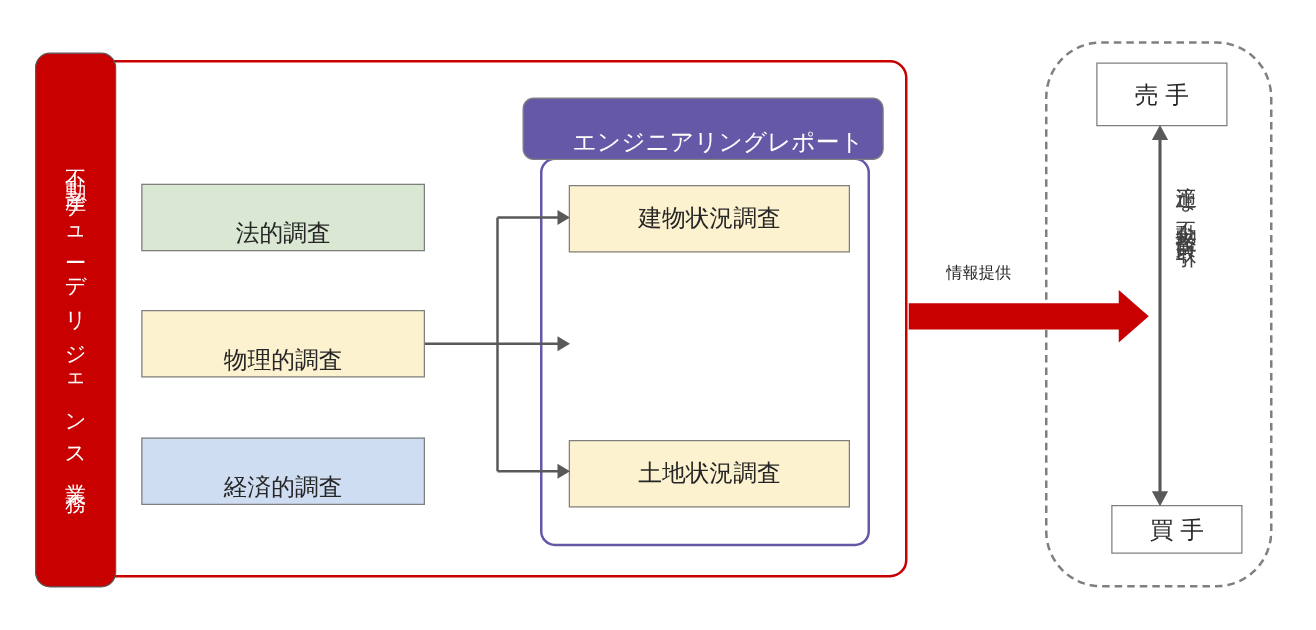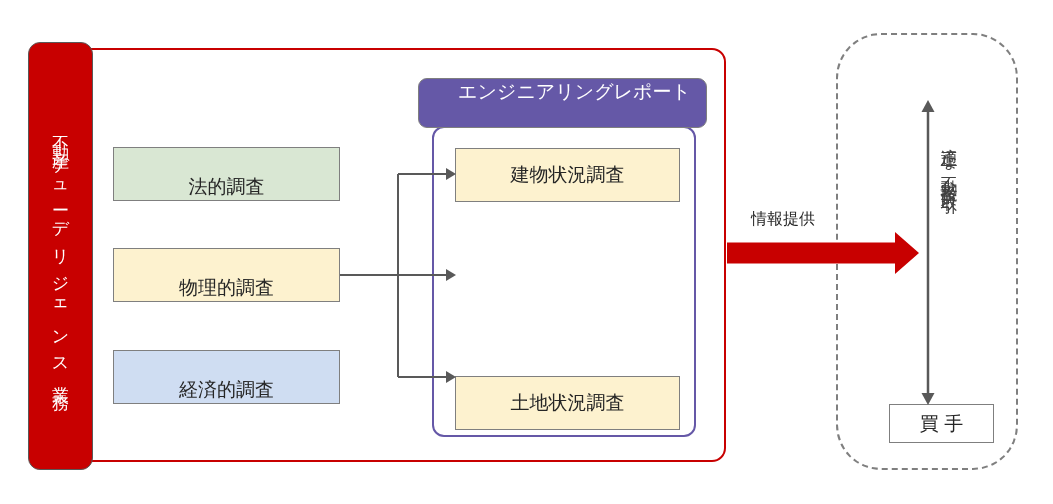--- a/index.html
+++ b/index.html
@@ -41,36 +41,36 @@
   .inv-blue{top:350px;background:#CFDDF2;}
   
   .er-container{
     position:absolute;left:432px;top:126px;width:264px;height:311px;
     border:2.5px solid #6558A7;border-radius:12px;background:#ffffff;
     z-index:2;box-sizing:border-box;
   }
   .er-header{
     position:absolute;left:418px;top:78px;width:289px;height:50px;
     background:#6558A7;border:1.5px solid #7F7F7F;border-radius:9px;
-    display:flex;align-items:flex-start;justify-content:center;
+    display:flex;align-items:flex-end;justify-content:center;
     color:#ffffff;font-size:19px;z-index:3;box-sizing:border-box;padding-left:24px;
   }
   .er-box{
     position:absolute;left:455px;width:225px;height:54px;
     background:#FDF2CF;border:1.5px solid #7F7F7F;
     display:flex;align-items:center;justify-content:center;
     font-size:19px;z-index:3;box-sizing:border-box;
   }
   .er-box1{top:148px;}
   .er-box2{top:250px;}
-  .er-box3{top:352px;margin-top:24px;}
+  .er-box3{top:352px;}
   
   .flow-label{
     position:absolute;left:737px;top:209px;width:92px;
-    font-size:16px;color:#262626;text-align:center;z-index:6;
+    font-size:13px;color:#262626;text-align:center;z-index:6;
     white-space:nowrap;
   }
   
   .dashed-frame{
     position:absolute;left:836px;top:33px;width:182px;height:437px;
     border:2px dashed #7F7F7F;border-radius:45px;background:#ffffff;
     z-index:1;box-sizing:border-box;
   }
   .party-box{
     position:absolute;left:877px;width:105px;
@@ -119,20 +119,23 @@
   <div class="er-box er-box1">
     <span>建物状況調査</span>
   </div>
   <div class="er-box er-box3">
     <span>土地状況調査</span>
   </div>
 
   <div class="flow-label">情報提供</div>
 
   <div class="dashed-frame"></div>
+  <div class="party-box seller">
+    <span>売 手</span>
+  </div>
   <div class="party-box buyer">
     <span>買 手</span>
   </div>
   <div class="relation-text">適正な不動産投資・取引</div>
 
   <svg class="overlay" viewBox="0 0 1053 504" xmlns="http://www.w3.org/2000/svg">
 
     <g stroke="#595959" stroke-width="2" fill="none">
       <path d="M340 275 H398"></path>
       <path d="M398 174 V377"></path>

